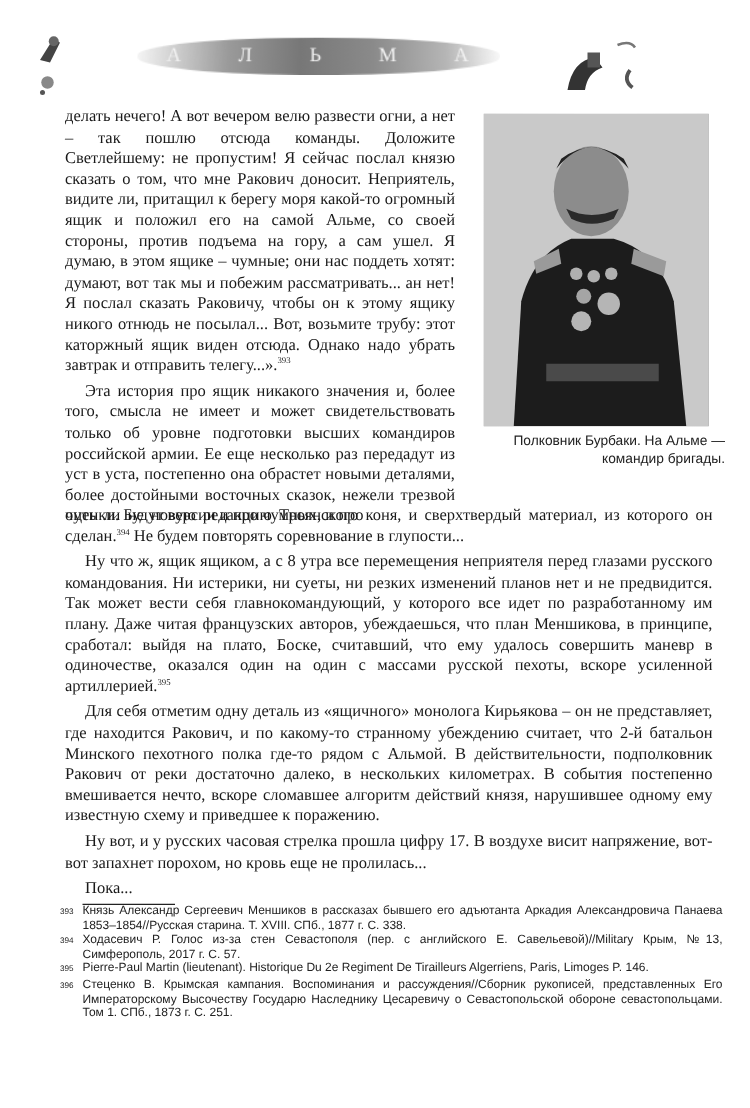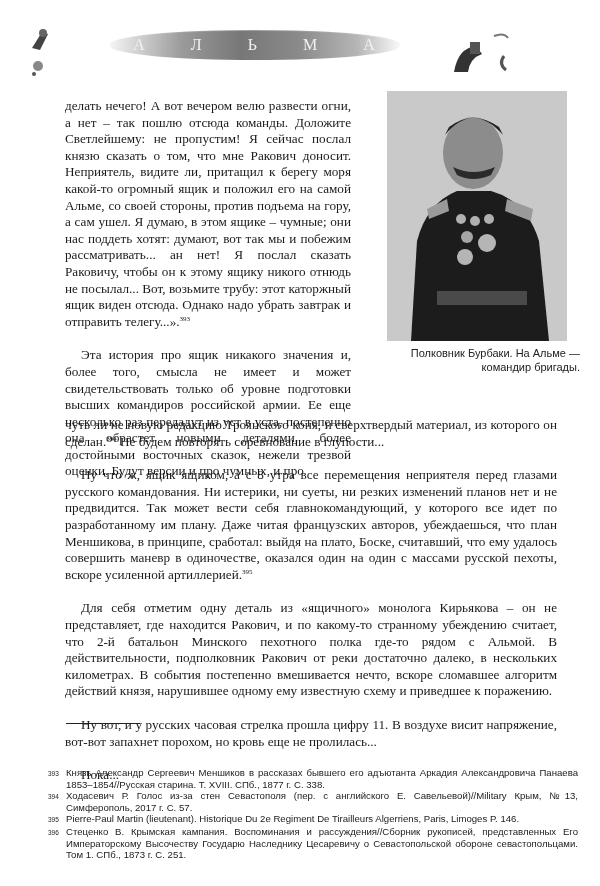--- a/index.html
+++ b/index.html
@@ -11,34 +11,34 @@
   .banner {
     position: absolute; left: 110px; top: 30px; width: 290px; height: 30px;
     background: linear-gradient(90deg, rgba(200,200,200,0.2) 0%, #9a9a9a 25%, #777 45%, #8a8a8a 65%, #b5b5b5 85%, rgba(220,220,220,0.2) 100%);
     border-radius: 50% / 14px; transform: perspective(300px) rotateX(6deg);
     display: flex; align-items: center; justify-content: center; gap: 44px;
   }
   .banner span { color: #f2f2f2; font-size: 16px; letter-spacing: 2px; font-family: "Liberation Serif", serif; }
   .deco-left { position: absolute; left: 28px; top: 26px; width: 24px; height: 52px; }
   .deco-right { position: absolute; left: 448px; top: 28px; width: 70px; height: 52px; }
   .text-block { position: absolute; left: 48px; font-size: 13.2px; line-height: 16.6px; text-align: justify; }
-  .text-block p { margin: 17px; }
+  .text-block p { margin: 4px; }
   .indent { text-indent: 16px; }
   .narrow { width: 320px; top: 81px; }
   .wide { width: 526px; top: 400px; }
   .sup { font-size: 7px; vertical-align: super; line-height: 0; }
   .portrait {
     position: absolute; left: 387px; top: 91px; width: 180px; height: 250px;
     background: radial-gradient(ellipse at 50% 30%, #d8d8d8 0%, #bdbdbd 40%, #9e9e9e 100%);
     overflow: hidden;
   }
   .caption { position: absolute; left: 378px; top: 346px; width: 202px; text-align: right;
     font-family: "Liberation Sans", "DejaVu Sans", sans-serif; font-size: 11px; line-height: 14px; color: #222; }
   .fn-rule { position: absolute; left: 66px; top: 723px; width: 74px; border-top: 1px solid #222; }
-  .footnotes { position: absolute; left: 48px; top: 767px; width: 530px;
+  .footnotes { position: absolute; left: 48px; top: 723px; width: 530px;
     font-family: "Liberation Sans", "DejaVu Sans", sans-serif; font-size: 9.6px; line-height: 11.6px; color: #222; }
   .fn { display: flex; }
   .fn-num { width: 18px; flex: 0 0 18px; font-size: 6.5px; padding-top: 1px; }
   .fn-text { flex: 1; text-align: justify; }
 </style>
 </head>
 <body>
 
 <div class="header">
   <svg class="deco-left" viewBox="0 0 24 52">
@@ -87,21 +87,21 @@
 </div>
 <div class="caption">
   <div>Полковник Бурбаки. На Альме —</div>
   <div>командир бригады.</div>
 </div>
 
 <div class="text-block wide">
   <p><span>чуть ли не новую редакцию Троянского коня, и сверхтвердый материал, из которого он сделан.</span><span class="sup">394</span><span> Не будем повторять соревнование в глупости...</span></p>
   <p class="indent"><span>Ну что ж, ящик ящиком, а с 8 утра все перемещения неприятеля перед глазами русского командования. Ни истерики, ни суеты, ни резких изменений планов нет и не предвидится. Так может вести себя главнокомандующий, у которого все идет по разработанному им плану. Даже читая французских авторов, убеждаешься, что план Меншикова, в принципе, сработал: выйдя на плато, Боске, считавший, что ему удалось совершить маневр в одиночестве, оказался один на один с массами русской пехоты, вскоре усиленной артиллерией.</span><span class="sup">395</span></p>
   <p class="indent"><span>Для себя отметим одну деталь из «ящичного» монолога Кирьякова – он не представляет, где находится Ракович, и по какому-то странному убеждению считает, что 2-й батальон Минского пехотного полка где-то рядом с Альмой. В действительности, подполковник Ракович от реки достаточно далеко, в нескольких километрах. В события постепенно вмешивается нечто, вскоре сломавшее алгоритм действий князя, нарушившее одному ему известную схему и приведшее к поражению.</span></p>
-  <p class="indent"><span>Ну вот, и у русских часовая стрелка прошла цифру 11. В воздухе висит напряжение, вот-вот запахнет порохом, но кровь еще не пролилась...</span></p>
+  <p class="indent"><span>Ну вот, и у русских часовая стрелка прошла цифру 17. В воздухе висит напряжение, вот-вот запахнет порохом, но кровь еще не пролилась...</span></p>
   <p class="indent"><span>Пока...</span></p>
 </div>
 
 <div class="fn-rule"></div>
 
 <div class="footnotes">
   <div class="fn">
     <span class="fn-num">393</span>
     <span class="fn-text">Князь Александр Сергеевич Меншиков в рассказах бывшего его адъютанта Аркадия Александровича Панаева 1853–1854//Русская старина. Т. XVIII. СПб., 1877 г. С. 338.</span>
   </div>

